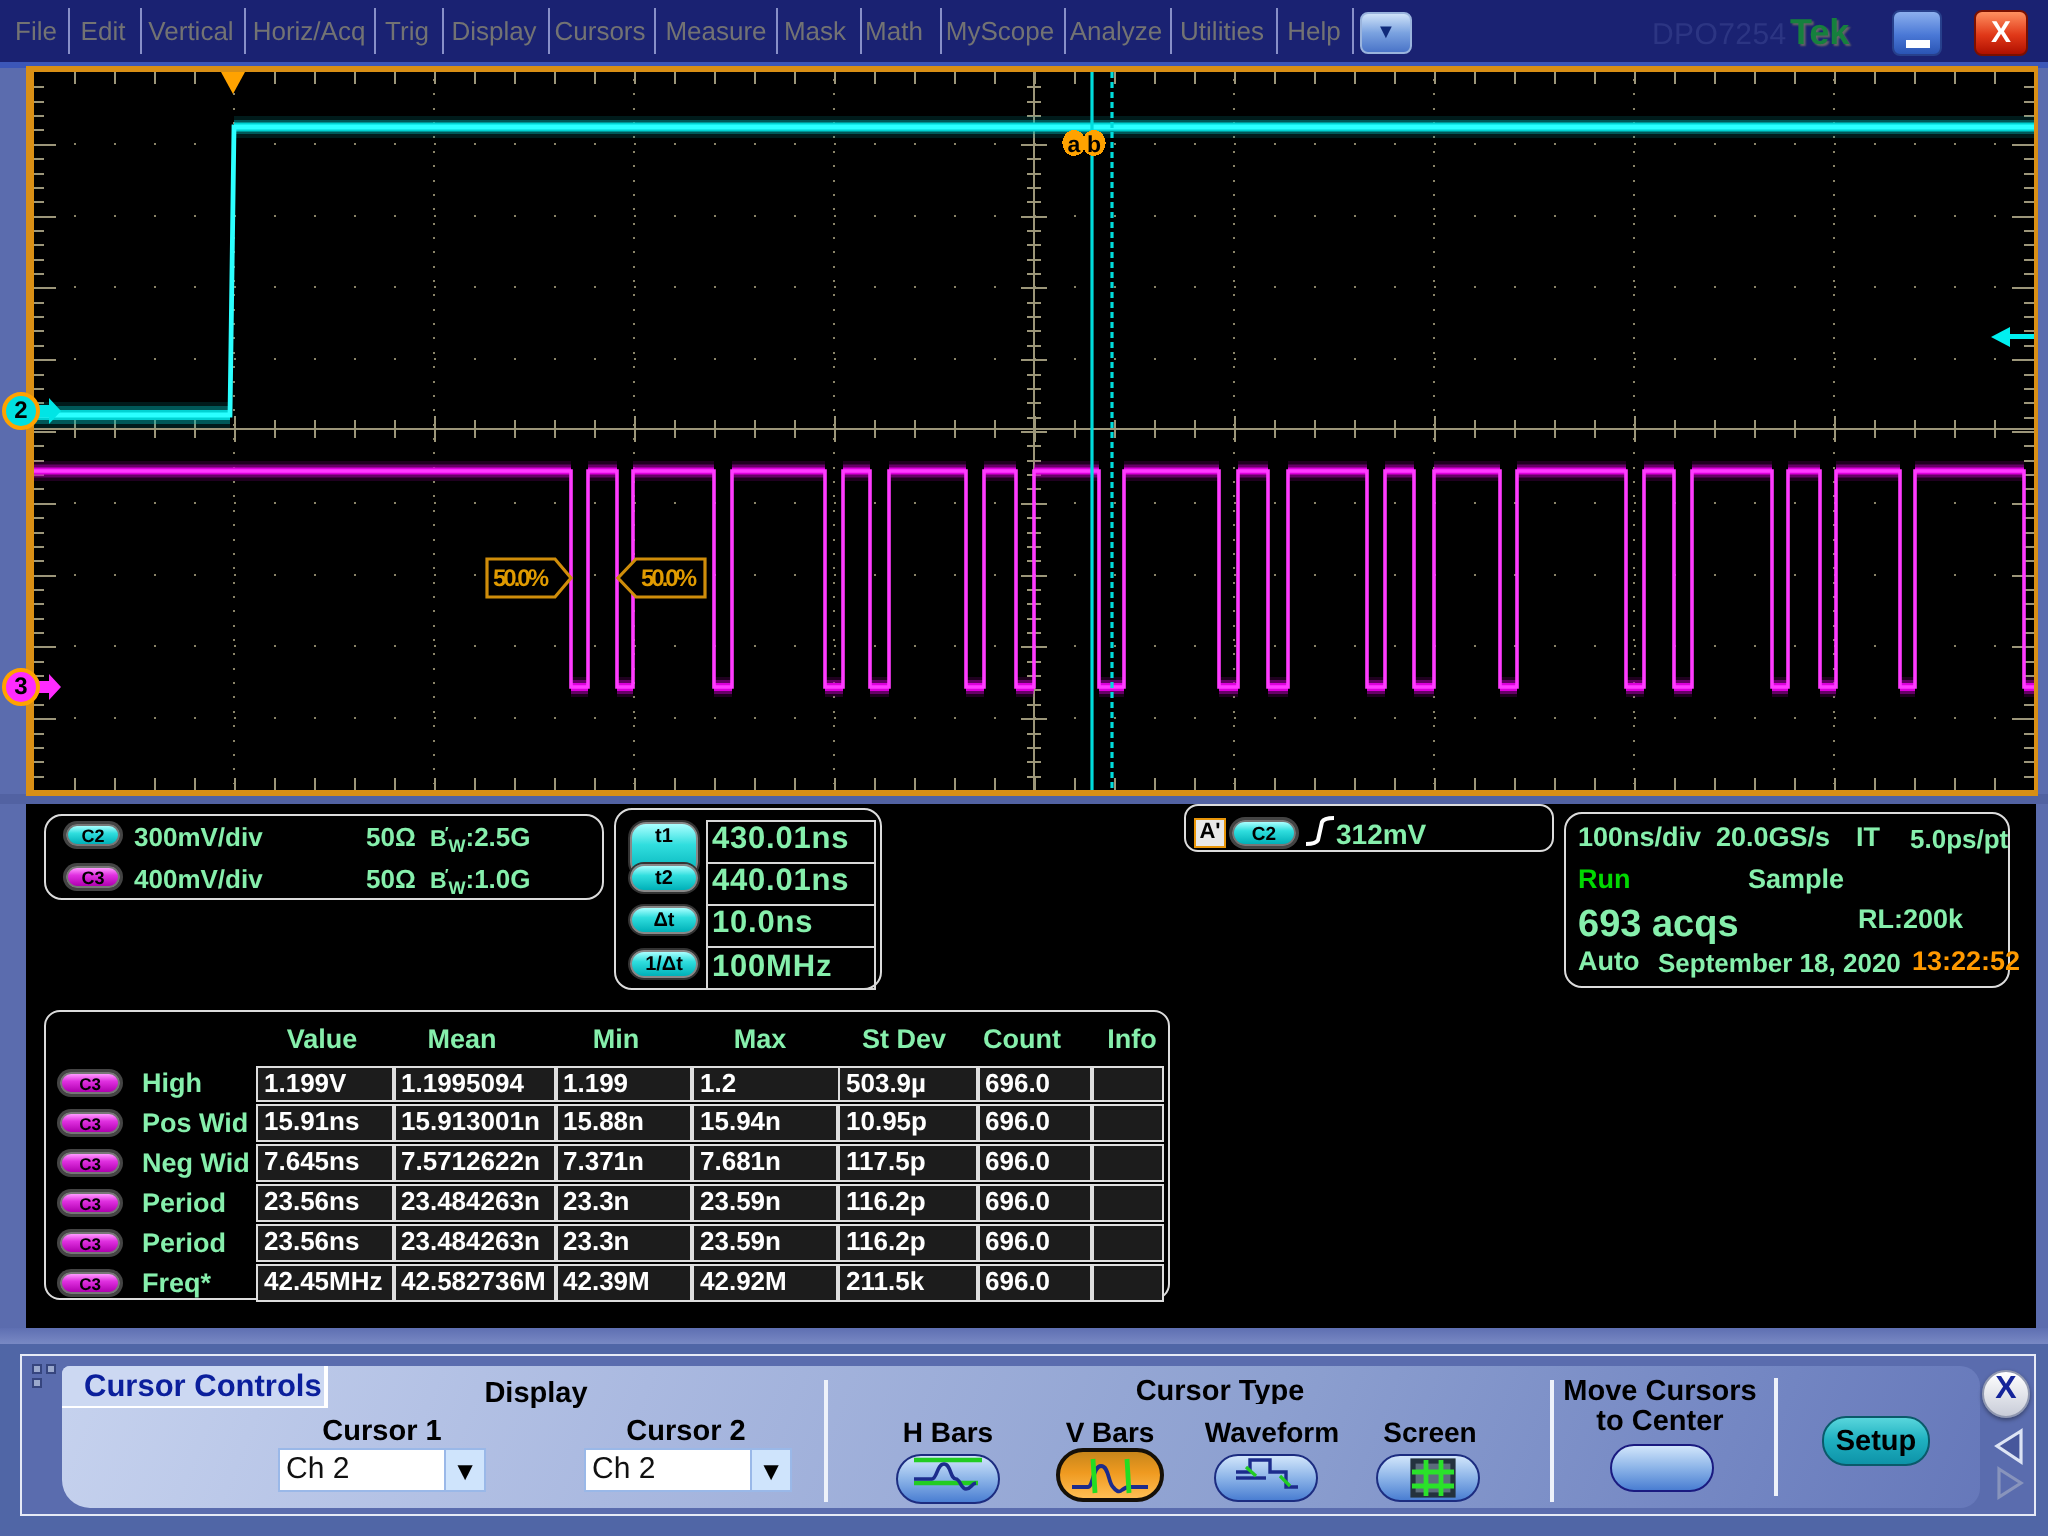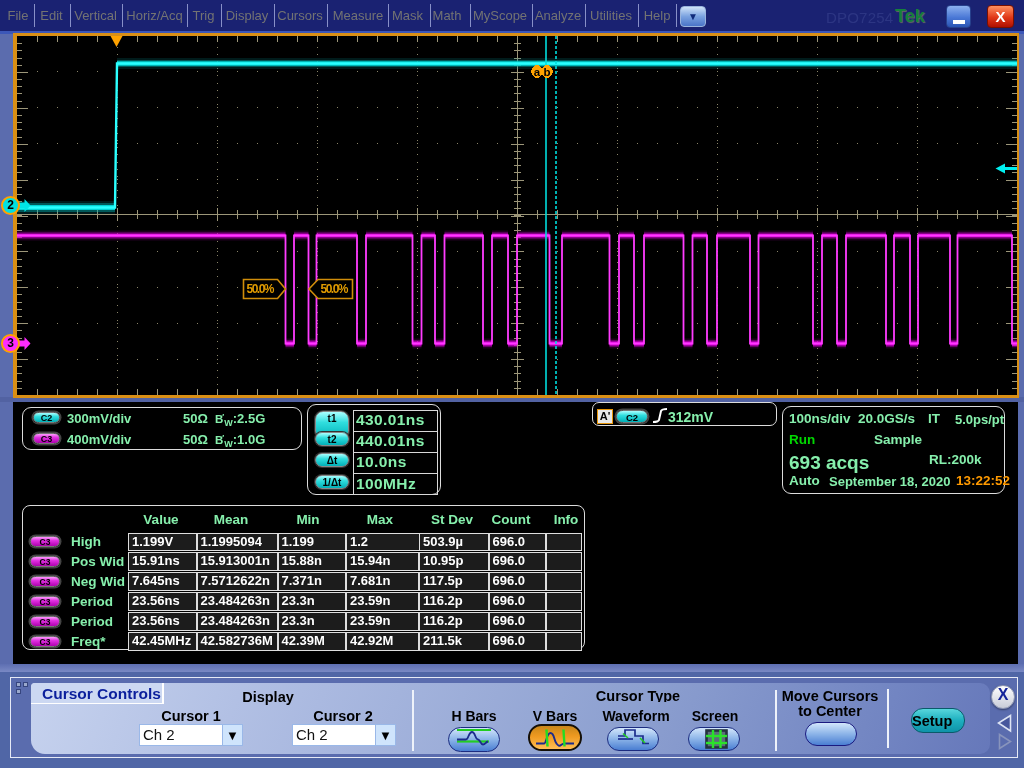--- a/index.html
+++ b/index.html
@@ -230,21 +230,21 @@
 <div class="cell" style="left:546px;top:632.0px;width:36px;height:18.5px"></div>
 <div class="abs" style="left:0;top:672px;width:1024px;height:96px;background:#5066a6"></div>
 <div class="abs" style="left:10px;top:677px;width:1008px;height:81px;border:1.5px solid #e6eaf6;background:#5a6cae"></div>
 <div class="abs" style="left:16px;top:682px;width:5px;height:5px;background:#9aa8cc;border:1px solid #36457e"></div>
 <div class="abs" style="left:23px;top:682px;width:5px;height:5px;background:#9aa8cc;border:1px solid #36457e"></div>
 <div class="abs" style="left:16px;top:689px;width:5px;height:5px;background:#9aa8cc;border:1px solid #36457e"></div>
 <div class="abs" style="left:31px;top:683px;width:959px;height:71px;border-radius:4px 10px 10px 14px;background:linear-gradient(112deg,#c6d2ee 0%,#aab9e0 30%,#8da0d0 62%,#7285c2 88%,#6678ba 100%)"></div>
 <div class="abs" style="left:31px;top:683px;width:133px;height:20.5px;background:#ccd8f2;border-right:2px solid #fff;border-bottom:1px solid #fff;border-radius:4px 0 0 0"></div>
 <div class="abs b" style="left:42px;top:684.5px;font-size:15.5px;color:#0b1f9c">Cursor Controls</div>
 <div class="lbl" style="left:268px;top:689px;font-size:14.5px">Display</div>
-<div class="lbl" style="left:638px;top:688px;font-size:14.5px;height:14px;overflow:hidden">Cursor Type</div>
+<div class="lbl" style="left:610px;top:688px;font-size:14.5px;height:14px;overflow:hidden">Cursor Type</div>
 <div class="lbl" style="left:830px;top:688px;font-size:14.5px">Move Cursors</div>
 <div class="lbl" style="left:830px;top:703px;font-size:14.5px">to Center</div>
 <div class="abs" style="left:412px;top:690px;width:1.5px;height:61px;background:#eef2fa"></div>
 <div class="abs" style="left:775px;top:690px;width:1.5px;height:61px;background:#eef2fa"></div>
 <div class="abs" style="left:887px;top:689px;width:1.5px;height:59px;background:#eef2fa"></div>
 <div class="lbl" style="left:191px;top:708px;font-size:14.5px">Cursor 1</div>
 <div class="lbl" style="left:343px;top:708px;font-size:14.5px">Cursor 2</div>
 <div class="abs" style="left:139px;top:724px;width:104px;height:22px;background:#fff;border:1px solid #9ab8e8"></div>
 <div class="abs" style="left:143px;top:726px;font-size:15px;color:#111">Ch 2</div>
 <div class="abs" style="left:222px;top:724px;width:21px;height:22px;background:#cfe4fc;border:1px solid #9ab8e8;color:#000;font-size:13px;text-align:center;line-height:21px">▼</div>
@@ -275,18 +275,18 @@
   </svg>
 <div class="obtn" style="left:688px;top:727px;width:52px;height:24px"></div>
 <svg class="abs" style="left:705px;top:729px" width="23" height="20" viewBox="0 0 23 20">
     <rect x="1.5" y="1.5" width="20" height="17" fill="#5c6c7c" stroke="#24323e" stroke-width="2.6"></rect>
     <line x1="8" y1="1" x2="8" y2="19" stroke="#2ae22a" stroke-width="2.4"></line>
     <line x1="15.5" y1="1" x2="15.5" y2="19" stroke="#2ae22a" stroke-width="2.4"></line>
     <line x1="1" y1="7" x2="22" y2="7" stroke="#2ae22a" stroke-width="2.4"></line>
     <line x1="1" y1="14" x2="22" y2="14" stroke="#2ae22a" stroke-width="2.4"></line>
   </svg>
 <div class="obtn" style="left:805px;top:722px;width:52px;height:24px;border:1.5px solid #1a1a80"></div>
-<div class="abs b" style="left:911px;top:708px;width:54px;height:25px;border-radius:12px;border:1px solid #0a5a6a;background:linear-gradient(#58d6dc 0%,#1fb0c0 48%,#0e93a8 100%);color:#000;font-size:14.5px;line-height:24px">Setup</div>
+<div class="abs b" style="left:911px;top:708px;width:54px;height:25px;border-radius:12px;border:1px solid #0a5a6a;background:linear-gradient(#58d6dc 0%,#1fb0c0 48%,#0e93a8 100%);color:#000;font-size:14.5px;text-align:center;line-height:24px">Setup</div>
 <div class="abs" style="left:991px;top:685px;width:24px;height:24px;border-radius:50%;background:linear-gradient(#fff,#c8ccd8);border:1px solid #9098b0;box-shadow:0 1px 2px rgba(0,0,0,.4)"></div>
 <div class="abs b" style="left:991px;top:686px;width:24px;font-size:16px;color:#14249a;text-align:center">X</div>
 <svg class="abs" style="left:995px;top:714px" width="20" height="36" viewBox="0 0 20 36">
     <polygon points="15.5,1.5 3.5,9 15.5,17" fill="#47579c" stroke="#dde4f4" stroke-width="1.6"></polygon>
     <polygon points="4.5,20.5 15.5,27.5 4.5,34.5" fill="none" stroke="#8894bc" stroke-width="1.6"></polygon>
   </svg>
 </body></html>

